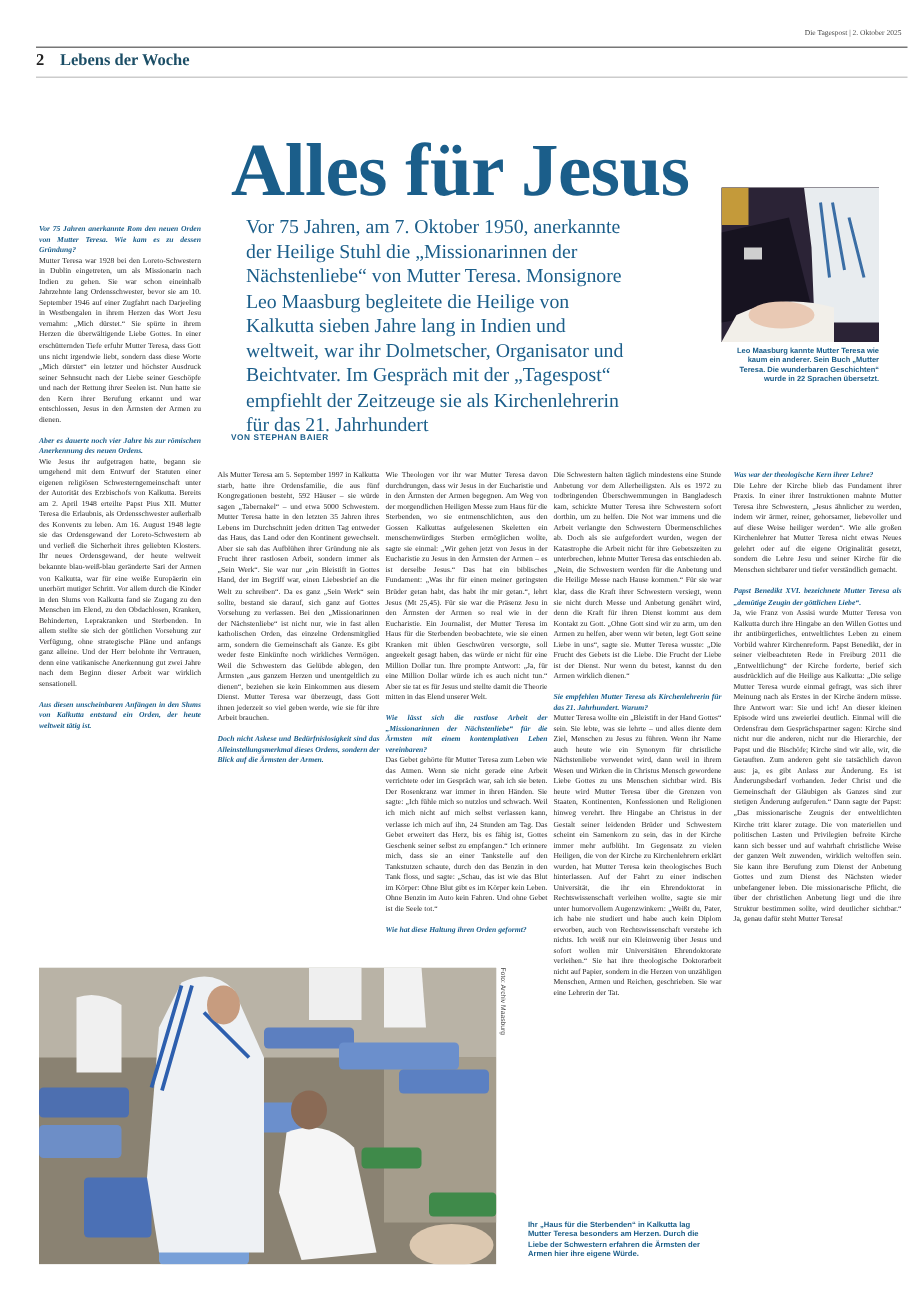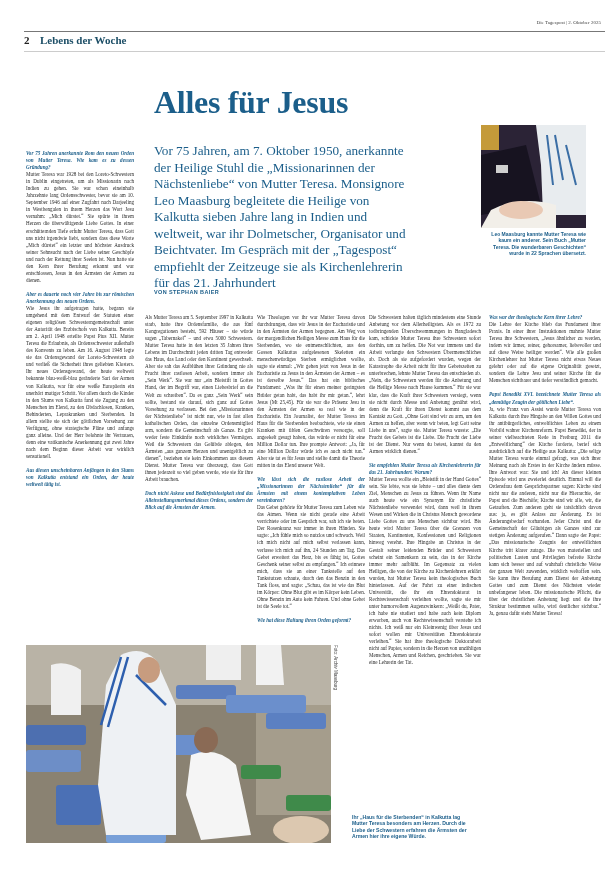--- a/index.html
+++ b/index.html
@@ -4,22 +4,22 @@
 <style>
   html,body{margin:0;padding:0;background:#fff;}
   body{width:611px;height:872px;position:relative;overflow:hidden;font-family:"DejaVu Serif",serif;color:#222;}
   .abs{position:absolute;}
   #masthead{left:24px;top:18px;width:581px;height:22px;}
   #paper-info{position:absolute;right:4px;top:2px;font-size:5px;color:#444;font-family:"Liberation Serif",serif;}
   #top-rule{position:absolute;left:0;top:13px;width:100%;height:1px;background:#777;}
   #page-num{position:absolute;left:0;top:16px;font-size:11px;font-weight:bold;font-family:"Liberation Serif",serif;color:#222;}
   #section{position:absolute;left:16px;top:16px;font-size:11px;font-weight:bold;font-family:"Liberation Serif",serif;color:#1c4e66;}
   #section-rule{position:absolute;left:0;top:33px;width:100%;height:1px;background:#ccc;}
-  #headline{left:154px;top:84px;font-size:32px;font-family:"Liberation Serif",serif;font-weight:bold;color:#1b5e8a;letter-spacing:-0.3px;white-space:nowrap;}
-  #lead{left:154px;top:143px;width:258px;font-size:13.2px;line-height:16.5px;color:#1b5e8a;font-family:"Liberation Serif",serif;}
+  #headline{left:154px;top:84px;font-size:50px;font-family:"Liberation Serif",serif;font-weight:bold;color:#1b5e8a;letter-spacing:-0.3px;white-space:nowrap;}
+  #lead{left:164px;top:143px;width:258px;font-size:13.2px;line-height:16.5px;color:#1b5e8a;font-family:"Liberation Serif",serif;}
   #byline{left:154px;top:289px;font-size:5.5px;font-weight:bold;letter-spacing:0.4px;color:#1b5e8a;font-family:"Liberation Sans",sans-serif;}
   #photo-top{left:481px;top:125px;width:105px;height:103px;overflow:hidden;background:#2a2434;}
   #caption-top{left:481px;top:231px;width:105px;font-size:5px;line-height:6.3px;color:#1b5e8a;font-weight:bold;text-align:right;font-family:"Liberation Sans",sans-serif;}
   .col{position:absolute;font-size:5.1px;line-height:7.05px;text-align:justify;hyphens:auto;font-family:"Liberation Serif",serif;color:#2a2a2a;}
   .q{color:#1b5e8a;font-style:italic;font-weight:bold;margin:0 0 0 0;display:block;}
   .p{display:block;margin:0 0 7px 0;}
   #col1{left:26px;top:150px;width:108px;}
   #col2{left:145px;top:314px;width:108px;}
   #col3{left:257px;top:314px;width:108px;}
   #col4{left:369px;top:314px;width:112px;}

